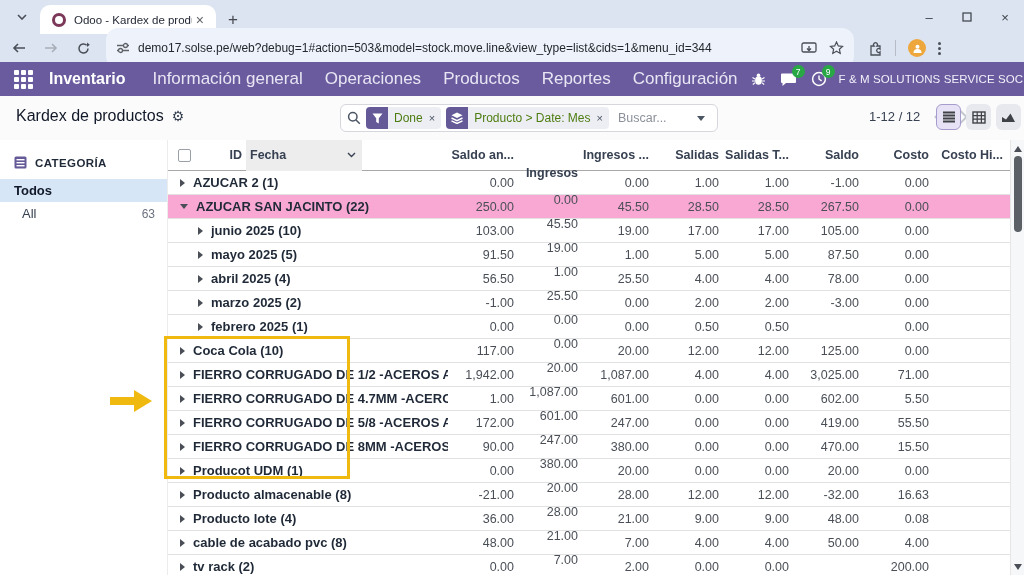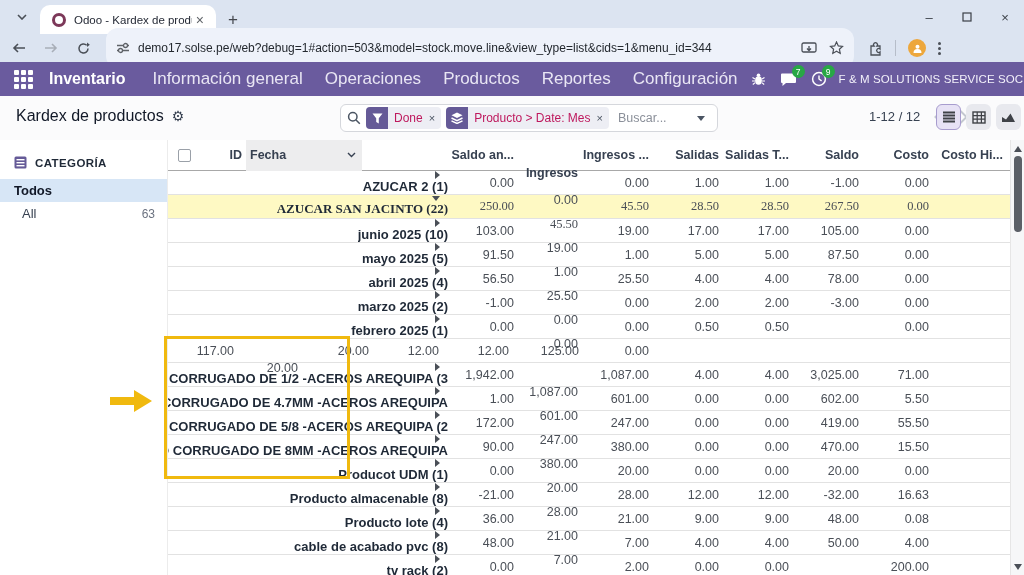--- a/index.html
+++ b/index.html
@@ -43,21 +43,21 @@
   .company { font-size:11.5px; color:#f2f0fa; white-space:nowrap; letter-spacing:.1px; }
 
   
   .controlpanel { position:absolute; left:0; top:96px; width:1024px; height:44px; background:#fbfbfc; }
   .page-title-wrap { position:absolute; left:16px; top:11px; display:flex; align-items:center; gap:8px; }
   .page-title { font-size:16px; color:#111827; }
   .gear { font-family:"DejaVu Sans",sans-serif; font-size:14px; color:#374151; }
   .searchbar { position:absolute; left:340px; top:8px; width:378px; height:28px; background:#fff; border:1px solid #d5d7dc; border-radius:6px; display:flex; align-items:center; padding:0 6px; }
   .chip { display:flex; align-items:center; background:#edeef4; border-radius:4px; height:22px; margin-left:5px; overflow:hidden; }
   .chip-ico { width:22px; height:22px; background:#655a97; display:flex; align-items:center; justify-content:center; }
-  .chip-label { font-size:12px; color:#be185d; padding:0 6px; white-space:nowrap; }
+  .chip-label { font-size:12px; color:#4d7c0f; padding:0 6px; white-space:nowrap; }
   .chip-x { font-size:11px; color:#4b5563; padding:0 6px 0 0; }
   .search-placeholder { font-size:12.5px; color:#8b909a; margin-left:9px; flex:1; }
   .search-caret { width:0; height:0; border-left:4px solid transparent; border-right:4px solid transparent; border-top:5px solid #4b5563; margin-right:6px; }
   .pager { position:absolute; left:841px; top:13px; display:flex; align-items:center; gap:14px;margin-left:28px; }
   .pager-text { font-size:13px; color:#374151; }
   .pager-nav { display:flex; align-items:center; gap:16px; }
   .viewswitch { position:absolute; left:936px; top:8px; display:flex; gap:5px; }
   .viewbtn { width:25px; height:26px; border-radius:6px; background:#e8e9ee; display:flex; align-items:center; justify-content:center; }
   .viewbtn.active { background:#e7e2f5; border:1px solid #a79cce; }
 
@@ -66,32 +66,32 @@
   .sidebar { position:absolute; left:0; top:0; width:168px; height:435px; background:#fff; border-right:1px solid #ececec; }
   .cat-header { display:flex; align-items:center; gap:8px; padding:16px 0 10px 14px; }
   .cat-title { font-size:11.5px; font-weight:bold; color:#1f2937; letter-spacing:.4px; }
   .side-item { height:23px; display:flex; align-items:center; padding:0 12px 0 22px; font-size:13px; color:#374151; }
   .side-item.selected { background:#d7e6f6; color:#111827; font-weight:bold; padding-left:14px; }
   .side-count { margin-left:auto; font-size:12px; color:#6b7280; }
 
   .tablearea { position:absolute; left:168px; top:0; width:856px; height:435px; }
   .thead { display:flex; height:31px; align-items:center; border-bottom:1px solid #a8a8a8; font-size:12.5px; font-weight:bold; color:#374151; background:#fff; }
   .trow { display:flex; height:24px; align-items:center; border-bottom:1px solid #e2e2e2; }
-  .trow.selected { background:#fef9c3;font-family:Liberation Serif, serif; }
+  .trow.selected { background:#f9a8d4; }
   .cell { flex:none; }
   .c-chk { width:32px; display:flex; justify-content:center; }
   .checkbox { width:13px; height:13px; border:1px solid #9aa0a8; border-radius:2px; background:#fff; }
   .c-id { width:46px; text-align:right; padding-right:4px; }
   .c-fecha { width:116px; height:31px; background:#ededee; display:flex; align-items:center; padding:0 6px 0 4px; }
   .c-fecha span { flex:1; }
   .c-gap { width:86px; }
   .num { text-align:right; font-size:12.5px; color:#4a4f57; white-space:nowrap; }
   .thead .num { font-size:12.5px; color:#374151; }
   .w0{width:66px;} .w1{width:64px;margin-top:35px;} .w2{width:71px;} .w3{width:70px;} .w4{width:70px;} .w5{width:70px;} .w6{width:70px;} .w7{width:74px;}
-  .c-name { width:280px; display:flex; align-items:flex-end; padding-left:12px; overflow:hidden; white-space:nowrap;flex-direction:column; }
+  .c-name { width:280px; display:flex; align-items:center; padding-left:12px; overflow:hidden; white-space:nowrap; }
   .trow.sub .c-name { padding-left:30px; }
   .glabel { font-size:13px; font-weight:bold; color:#1f2937; overflow:hidden; white-space:nowrap; }
   .tri { width:0; height:0; flex:none; margin-right:8px; }
   .tri.right { border-left:5px solid #4a4f57; border-top:4px solid transparent; border-bottom:4px solid transparent; }
   .tri.down { border-top:5px solid #4a4f57; border-left:4px solid transparent; border-right:4px solid transparent; }
 
   
   .vscroll { position:absolute; right:0; top:0; width:14px; height:435px; background:#f6f7f8; border-left:1px solid #e6e6e6; }
   .vs-arrow { width:14px; height:13px; display:flex; align-items:center; justify-content:center; }
   .vs-arrow.up { position:absolute; top:2px; }
@@ -449,20 +449,24 @@
     <span class="cell num w0">0.00</span>
     <span class="cell num w1">0.00</span>
     <span class="cell num w2">0.00</span>
     <span class="cell num w3">0.50</span>
     <span class="cell num w4">0.50</span>
     <span class="cell num w5"></span>
     <span class="cell num w6">0.00</span>
     <span class="cell num w7"></span>
   </div>
         <div class="trow">
+    <span class="cell c-name">
+      <span class="tri right"></span>
+      <span class="glabel">Coca Cola (10)</span>
+    </span>
     <span class="cell num w0">117.00</span>
     <span class="cell num w1">20.00</span>
     <span class="cell num w2">20.00</span>
     <span class="cell num w3">12.00</span>
     <span class="cell num w4">12.00</span>
     <span class="cell num w5">125.00</span>
     <span class="cell num w6">0.00</span>
     <span class="cell num w7"></span>
   </div>
         <div class="trow">

